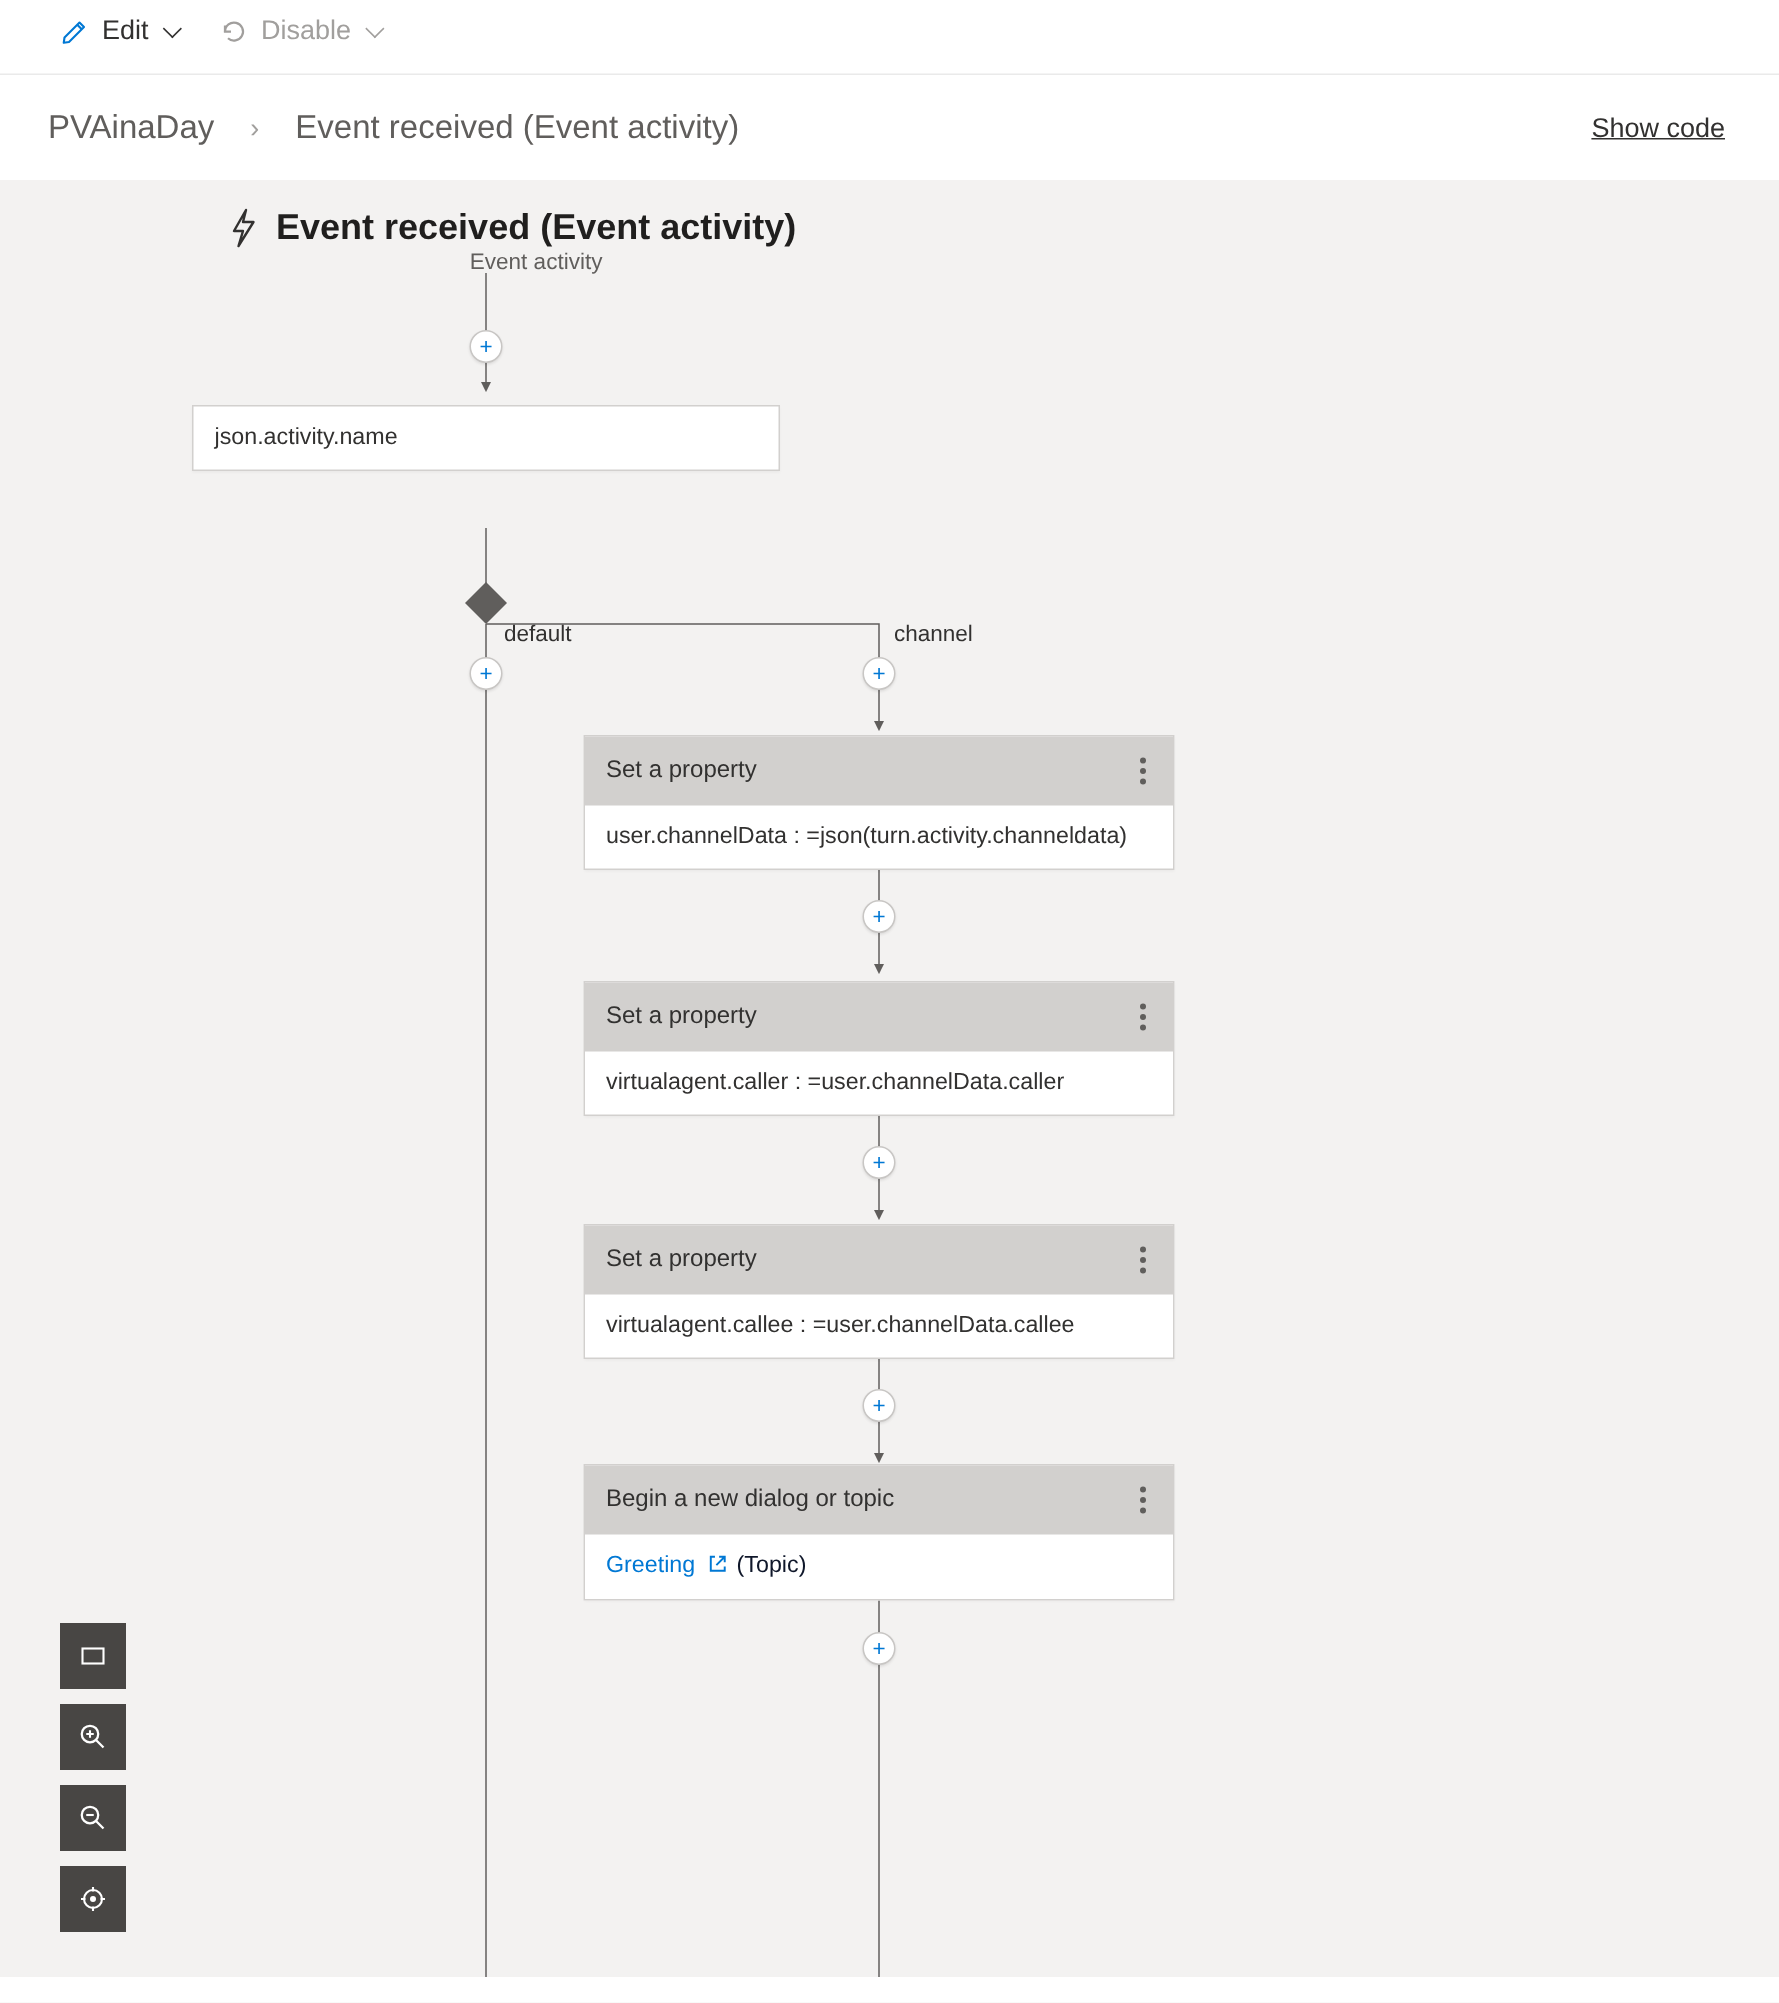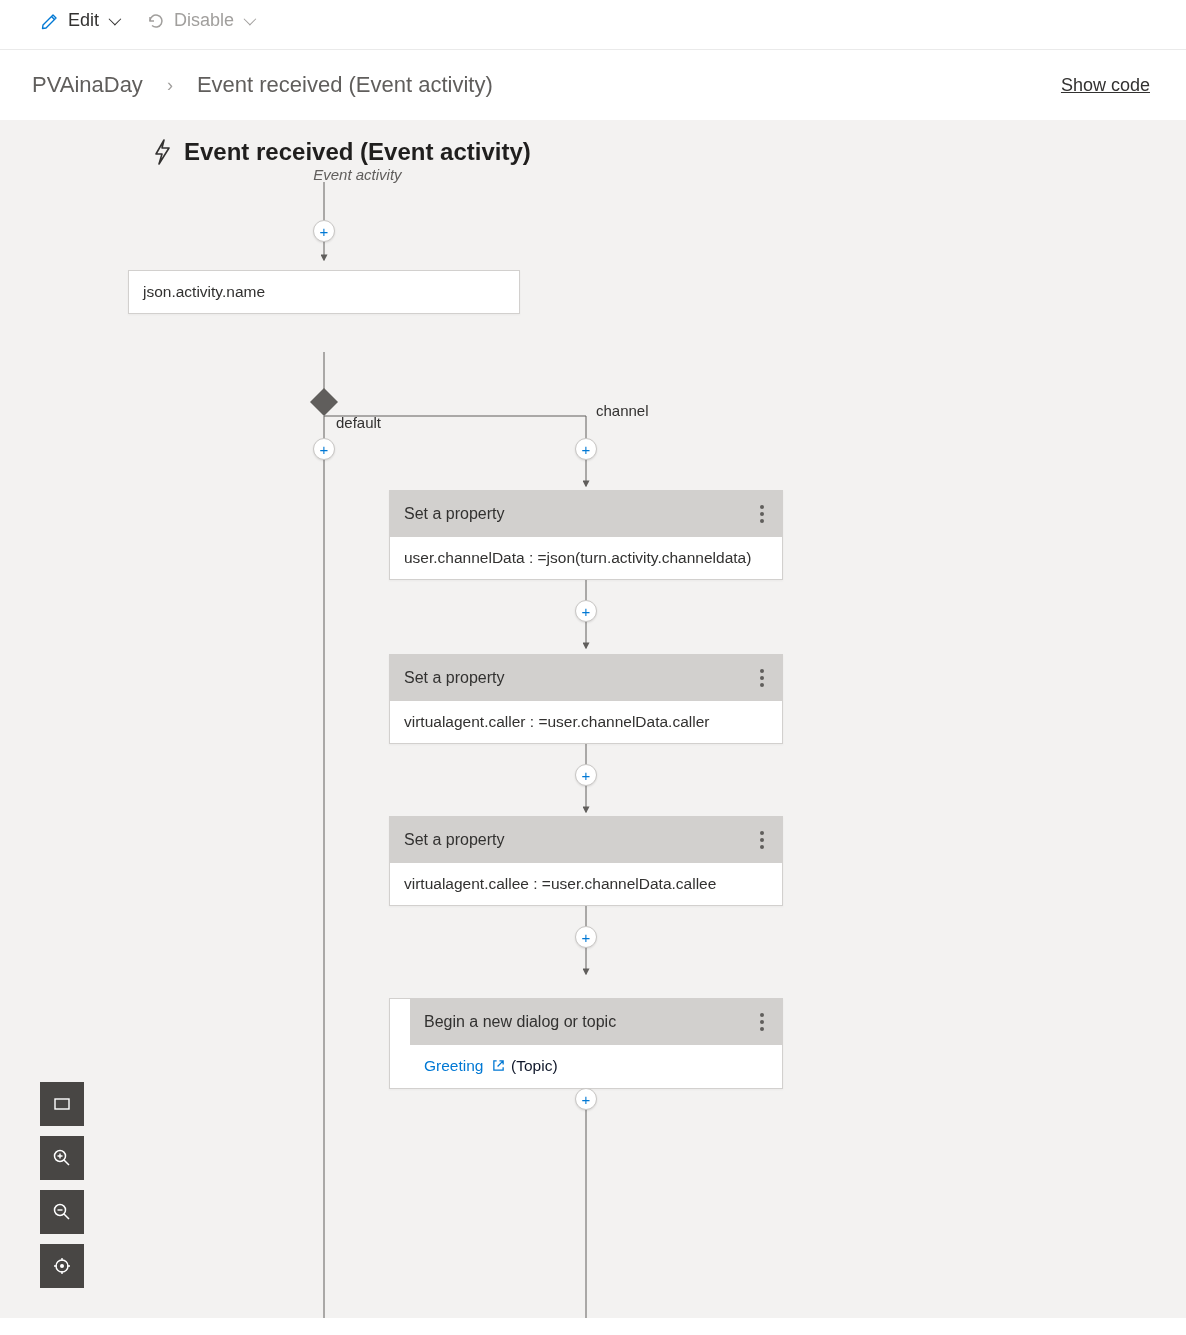--- a/index.html
+++ b/index.html
@@ -80,21 +80,21 @@
   }
   svg.wires {
     position: absolute; left:0; top:0; width:100%; height:100%;
     pointer-events: none;
   }
   .abs { position: absolute; }
   .trigger-title {
     font-size: 24px; font-weight: 700; color: #201f1e;
   }
   .trigger-sub {
-    font-size: 15px; color: #605e5c; text-align:center;font-style:italic;
+    font-size: 15px; color: #605e5c; text-align:center;
   }
   .trigger-block { display:flex; align-items:flex-start; gap:10px; }
   .bolt svg { display:block; }
   .node {
     border: 1px solid #d2d0ce;
     background: #fff;
     box-shadow: 0 1px 2px rgba(0,0,0,0.04);
   }
   .node-header {
     background: #d2d0ce;
@@ -212,21 +212,21 @@
     </div>
   </div>
 
   <div class="abs plus-btn" style="left:313px; top:100px;">+</div>
 
   <div class="abs node" style="left:128px; top:150px; width:392px;">
     <div class="node-body">json.activity.name</div>
   </div>
 
   <div class="abs branch-label" style="left:336px; top:294px;">default</div>
-  <div class="abs branch-label" style="left:596px; top:282px;text-align:right;">channel</div>
+  <div class="abs branch-label" style="left:596px; top:294px;text-align:right;">channel</div>
 
   <div class="abs plus-btn" style="left:313px; top:318px;">+</div>
   <div class="abs plus-btn" style="left:575px; top:318px;">+</div>
 
   <div class="abs node" style="left:389px; top:370px; width:394px;">
     <div class="node-header">
       <span>Set a property</span>
       <div class="kebab">
           <span></span>
           <span></span>
@@ -256,21 +256,21 @@
       <div class="kebab">
           <span></span>
           <span></span>
           <span></span>
         </div>
     </div>
     <div class="node-body">virtualagent.callee : =user.channelData.callee</div>
   </div>
   <div class="abs plus-btn" style="left:575px; top:806px;">+</div>
 
-  <div class="abs node" style="left:389px; top:878px; width:394px;padding-left:20px;">
+  <div class="abs node" style="left:389px; top:856px; width:394px;">
     <div class="node-header">
       <span>Begin a new dialog or topic</span>
       <div class="kebab">
           <span></span>
           <span></span>
           <span></span>
         </div>
     </div>
     <div class="node-body">
       <span class="link-text">Greeting</span>

